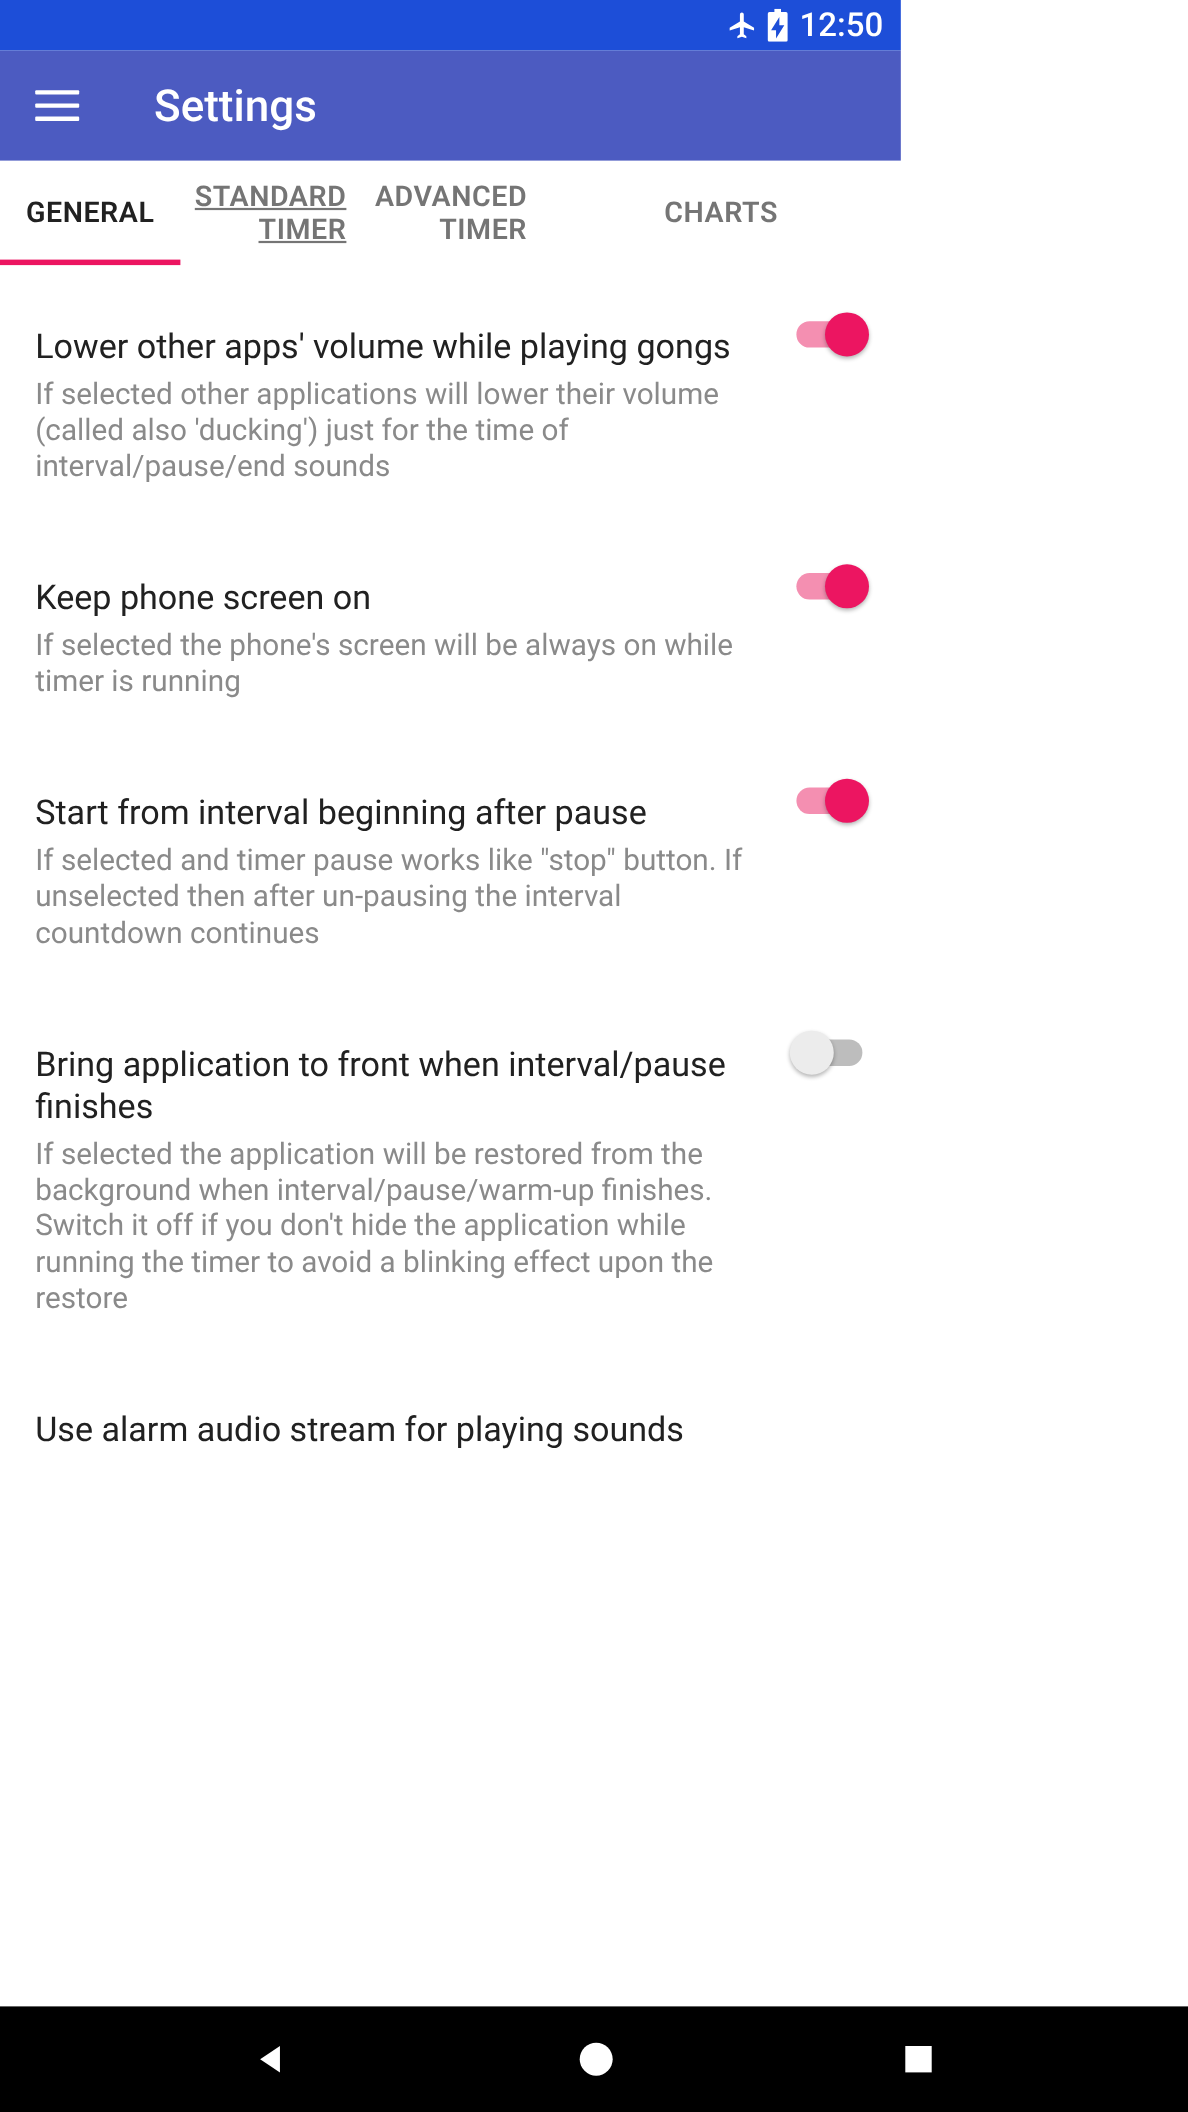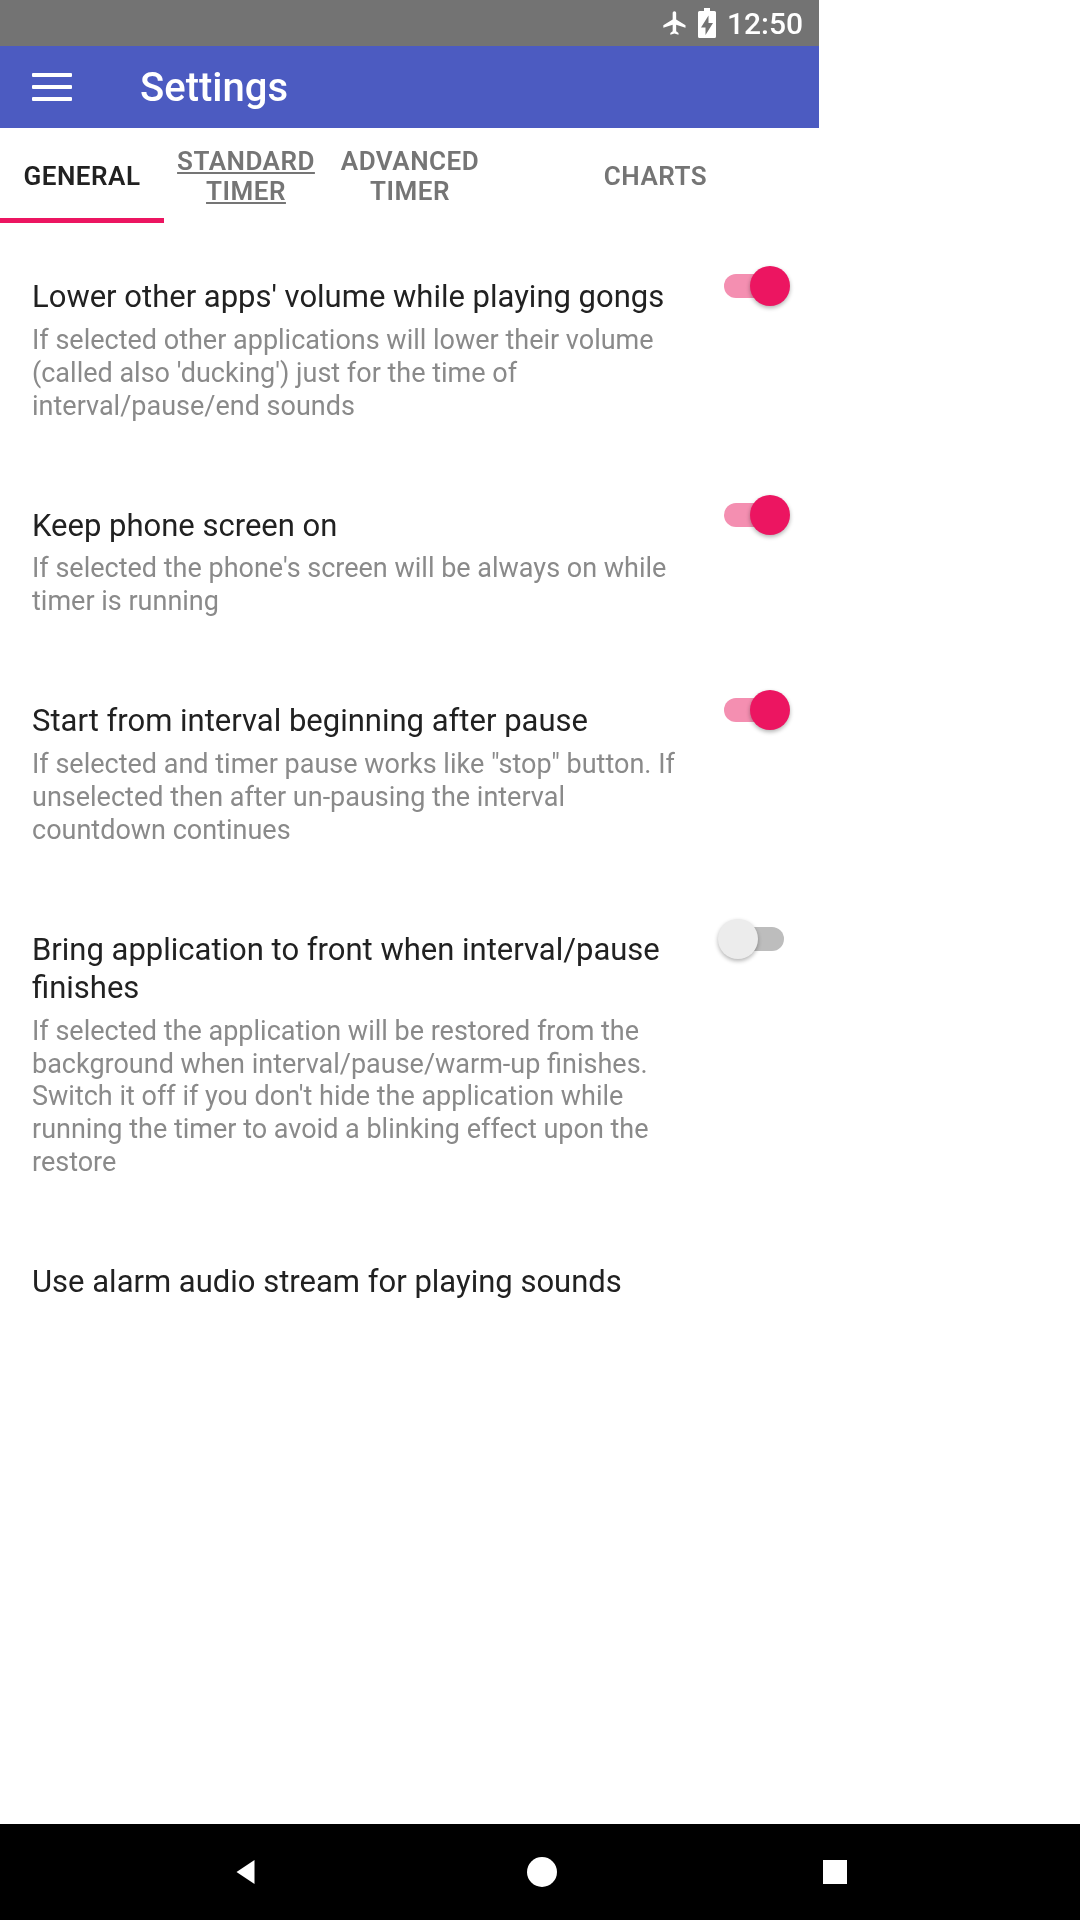--- a/index.html
+++ b/index.html
@@ -5,40 +5,40 @@
     * { margin: 0; padding: 0; box-sizing: border-box; }
     html, body {
       width: 819px;
       height: 1456px;
       font-family: Roboto, -apple-system, BlinkMacSystemFont, sans-serif;
       overflow: hidden;
       background: #fff;
     }
     .status-bar {
       height: 46px;
-      background: #737373;
+      background: #1d4ed8;
       display: flex;
       justify-content: flex-end;
       align-items: center;
       padding-right: 16px;
       color: #fff;
       gap: 8px;
     }
     .status-bar .icon-slot {
       display: flex;
       align-items: center;
       justify-content: center;
     }
     .status-bar .time {
       font-size: 30px;
       font-weight: 500;
       margin-left: 2px;
     }
     .app-bar {
-      height: 82px;
+      height: 100px;
       background: #4c5bc1;
       display: flex;
       align-items: center;
       padding-left: 32px;
       color: #fff;
     }
     .hamburger {
       width: 40px;
       height: 28px;
       display: flex;
@@ -62,21 +62,21 @@
       display: flex;
       align-items: stretch;
       border-bottom: 1px solid rgba(0,0,0,0);
       position: relative;
     }
     .tab {
       flex: 0 0 auto;
       display: flex;
       align-items: center;
       justify-content: center;
-      text-align: center;
+      text-align: right;
       font-size: 26px;
       font-weight: 600;
       color: #757575;
       letter-spacing: 0.5px;
       padding: 16px 18px;
       cursor: pointer;
     }
     .tab-general { width: 164px; }
     .tab-standard { width: 164px; text-decoration: underline; }
     .tab-advanced { width: 164px; }

